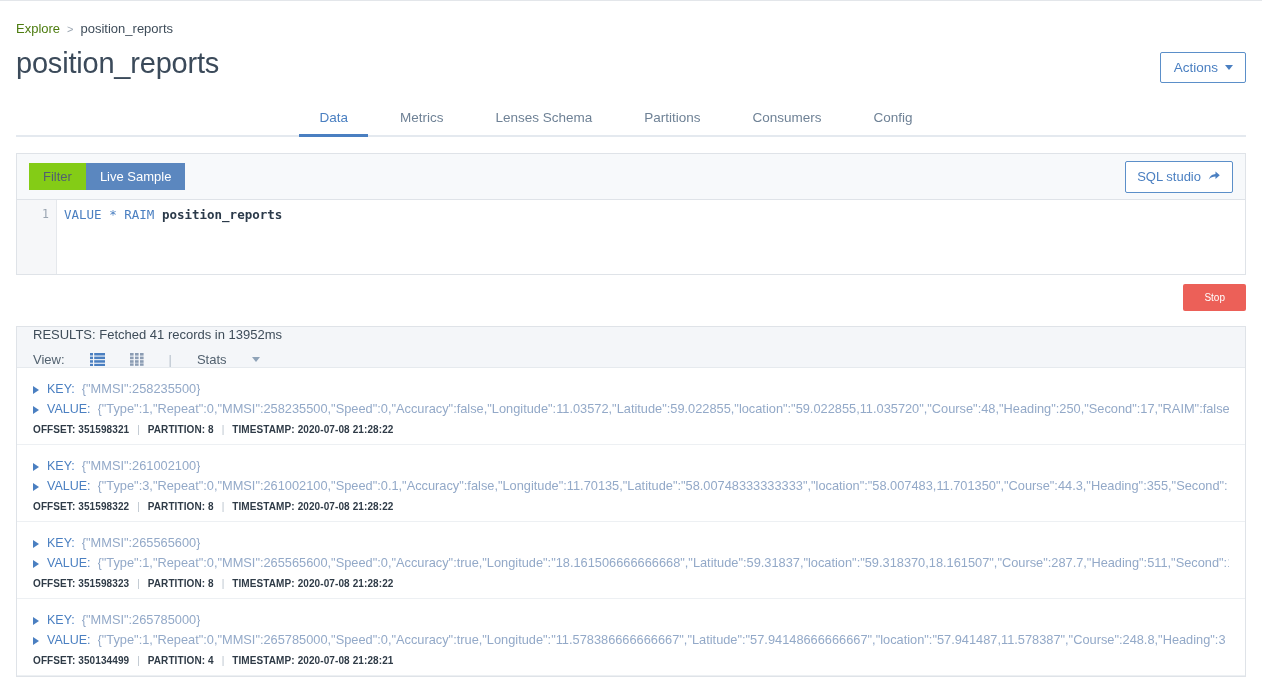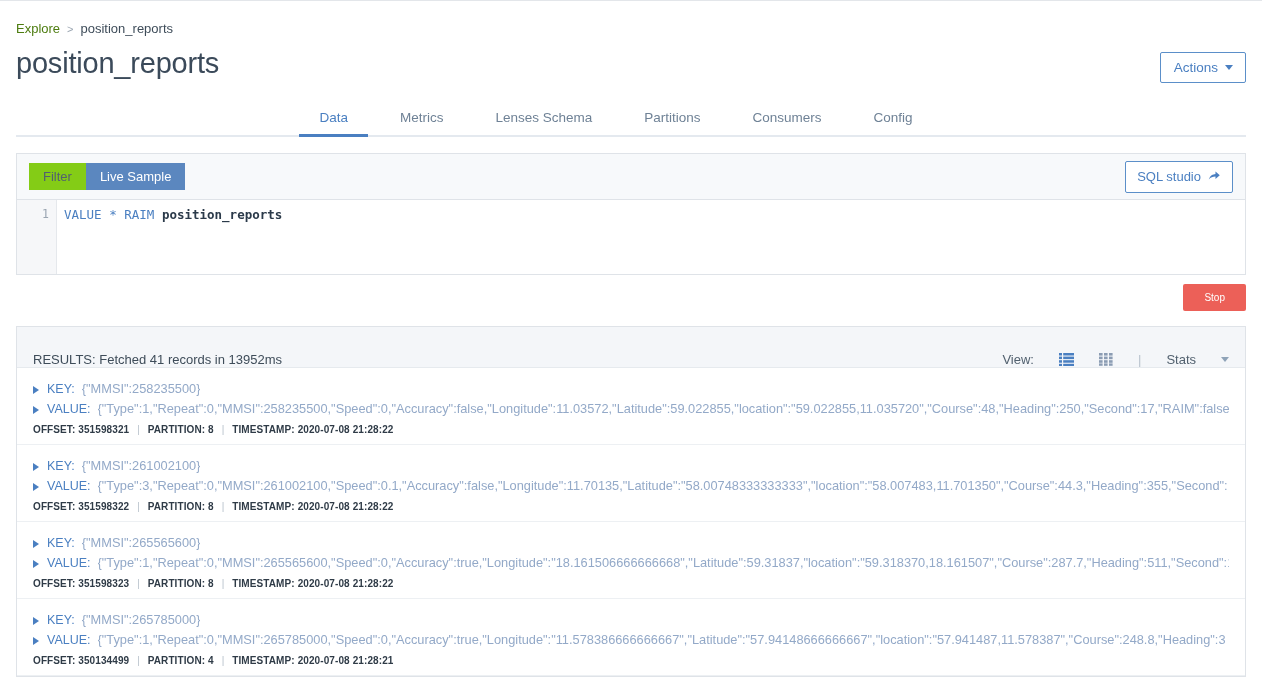--- a/index.html
+++ b/index.html
@@ -128,25 +128,26 @@
     cursor: pointer; font-family: inherit;
   }
 
   
   .results-card {
     margin-top: 15px;
     border: 1px solid #dfe3e8;
     background: #fff;
   }
   .results-head {
-    display: flex; align-items: flex-end; justify-content: space-between;
+    display: flex; align-items: flex-start; justify-content: space-between;
     background: #f4f6f9;
     border-bottom: 1px solid #e6eaee;
     padding: 0 16px;
     height: 41px;
+    flex-direction: column;
   }
   .results-label { font-size: 13px; color: #3e4c59; }
   .view-ctrl { display: flex; align-items: center; gap: 25px; font-size: 13px; color: #52616f; }
   .icon-btn { cursor: pointer; display: inline-flex; align-items: center; }
   .vbar { color: #b8c2cc; }
   .stats-caret {
     width: 0; height: 0;
     border-left: 4px solid transparent;
     border-right: 4px solid transparent;
     border-top: 5px solid #8fa3b8;

